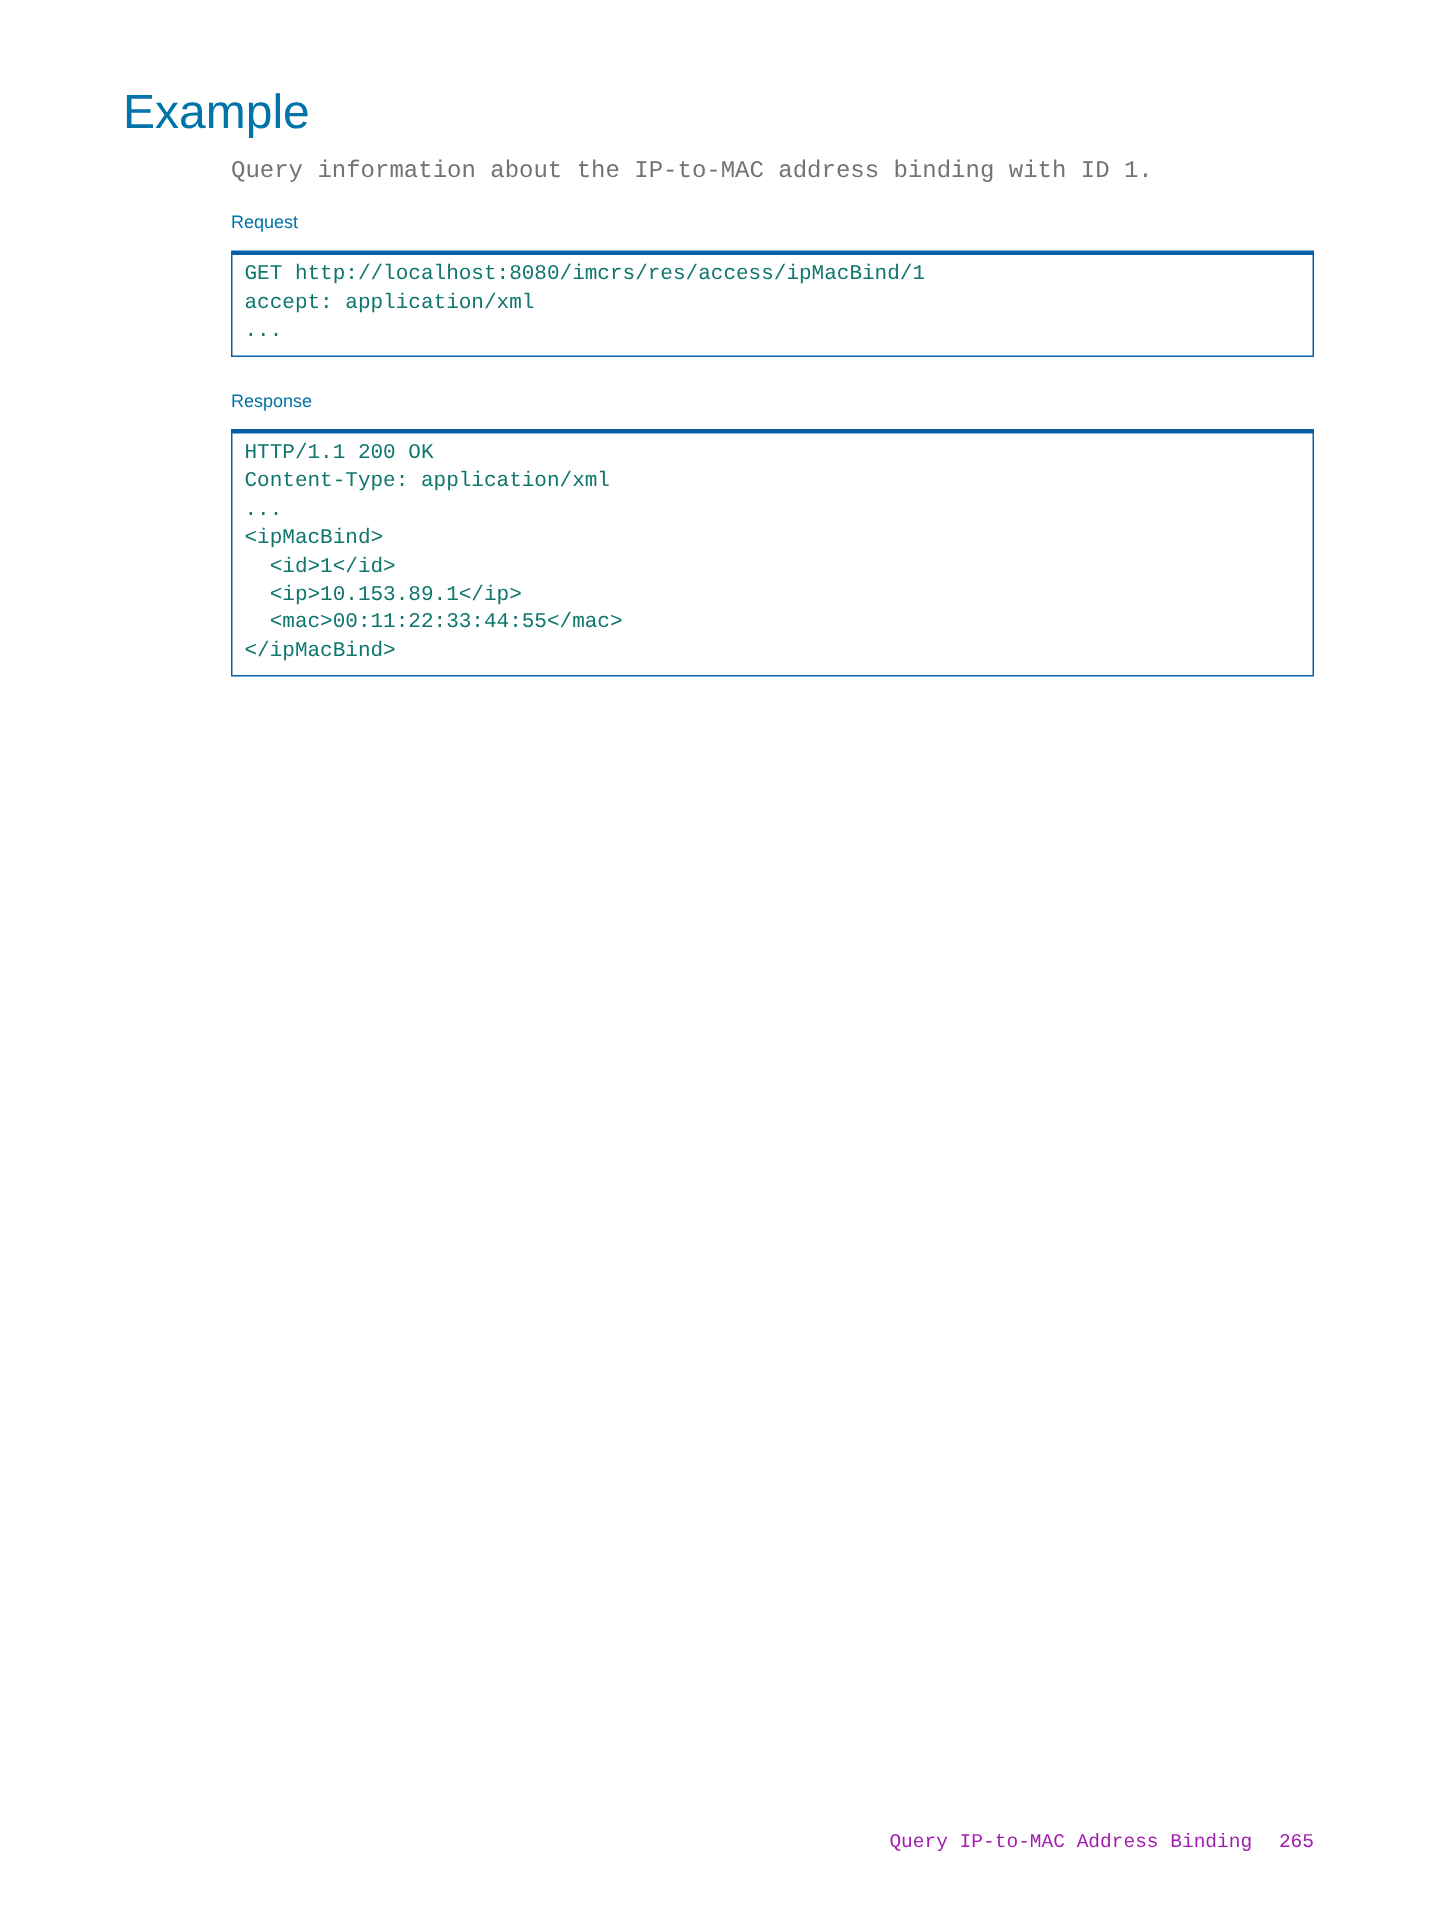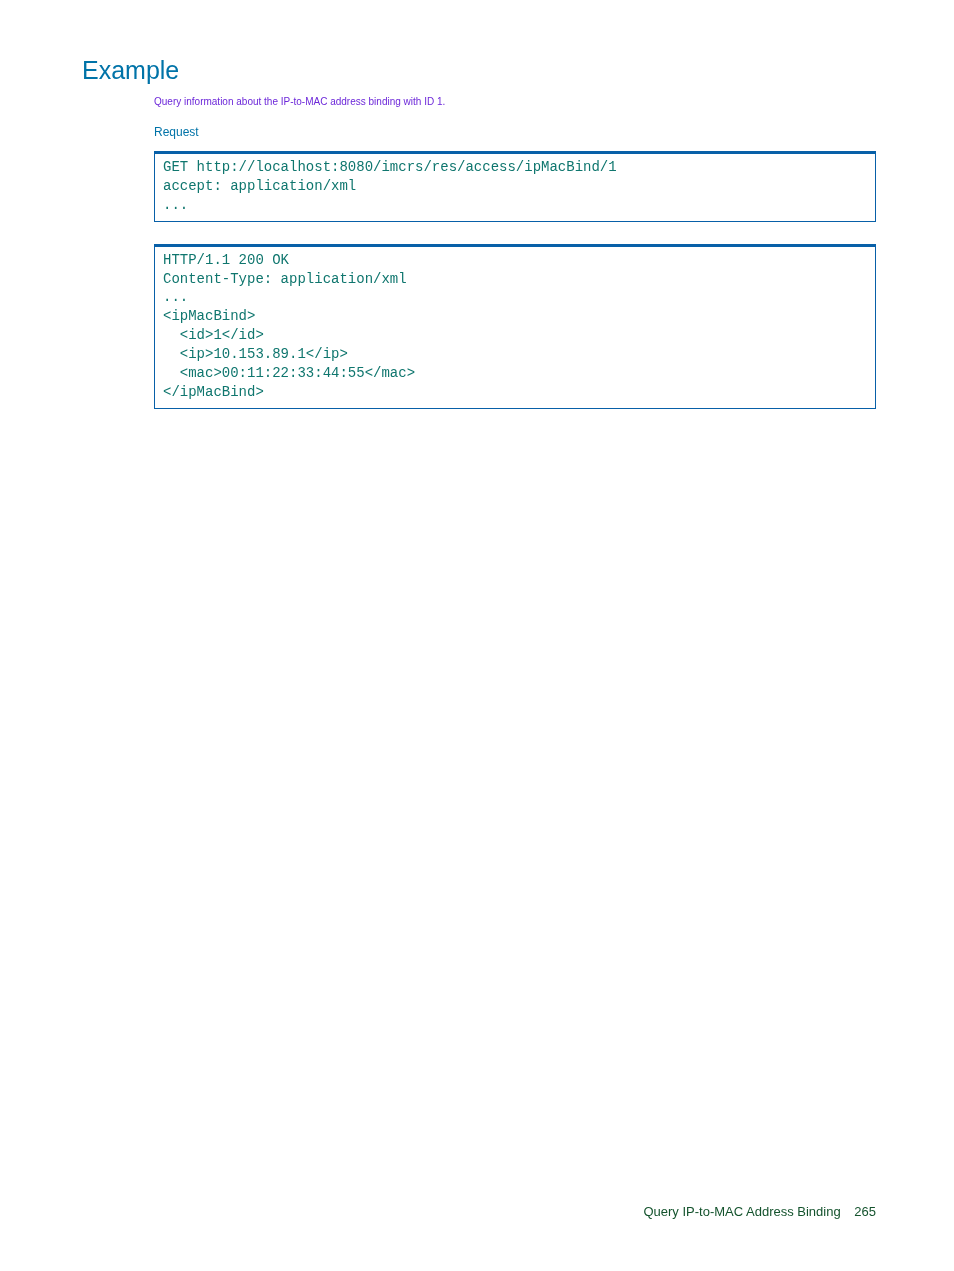--- a/index.html
+++ b/index.html
@@ -13,29 +13,29 @@
     box-sizing: border-box;
   }
   .page {
     padding: 56px 78px 40px 82px;
     box-sizing: border-box;
     height: 100%;
     position: relative;
   }
   .h2 {
     font-family: Arial, Helvetica, sans-serif;
-    font-size: 25px;
+    font-size: 32px;
     font-weight: 400;
     color: #0073a8;
     margin: 0 0 10px 0;
   }
   .body-text {
-    font-family: Liberation Sans, sans-serif;
-    font-size: 10px;
-    color: #6d28d9;
+    font-family: Liberation Mono, monospace;
+    font-size: 16px;
+    color: #737373;
     margin: 0 0 16px 72px;
     line-height: 1.4;
   }
   .h3 {
     font-family: Arial, Helvetica, sans-serif;
     font-size: 12px;
     font-weight: 400;
     color: #0073a8;
     margin: 0 0 12px 72px;
   }
@@ -45,45 +45,46 @@
     margin: 0 0 22px 72px;
     padding: 4px 8px 6px 8px;
     font-family: "Courier New", Courier, monospace;
     font-size: 14px;
     line-height: 1.35;
     color: #0f766e;
     white-space: pre;
   }
   .footer {
     position: absolute;
-    bottom: 52px;
+    bottom: 36px;
     right: 78px;
-    font-family: Liberation Sans, sans-serif;
+    font-family: Liberation Mono, monospace;
     font-size: 13px;
-    color: #14532d;
+    color: #a21caf;
   }
   .footer .pagenum {
     margin-left: 10px;
   }
 </style>
 </head>
 <body>
 
 <div class="page">
 
   <h2 class="h2">Example</h2>
 
   <p class="body-text">Query information about the IP-to-MAC address binding with ID 1.</p>
 
   <h3 class="h3">Request</h3>
 
   <div class="code-box">GET http://localhost:8080/imcrs/res/access/ipMacBind/1
 accept: application/xml
 ...</div>
 
+  <h3 class="h3">Response</h3>
 
   <div class="code-box">HTTP/1.1 200 OK
 Content-Type: application/xml
 ...
 &lt;ipMacBind&gt;
   &lt;id&gt;1&lt;/id&gt;
   &lt;ip&gt;10.153.89.1&lt;/ip&gt;
   &lt;mac&gt;00:11:22:33:44:55&lt;/mac&gt;
 &lt;/ipMacBind&gt;</div>
 

